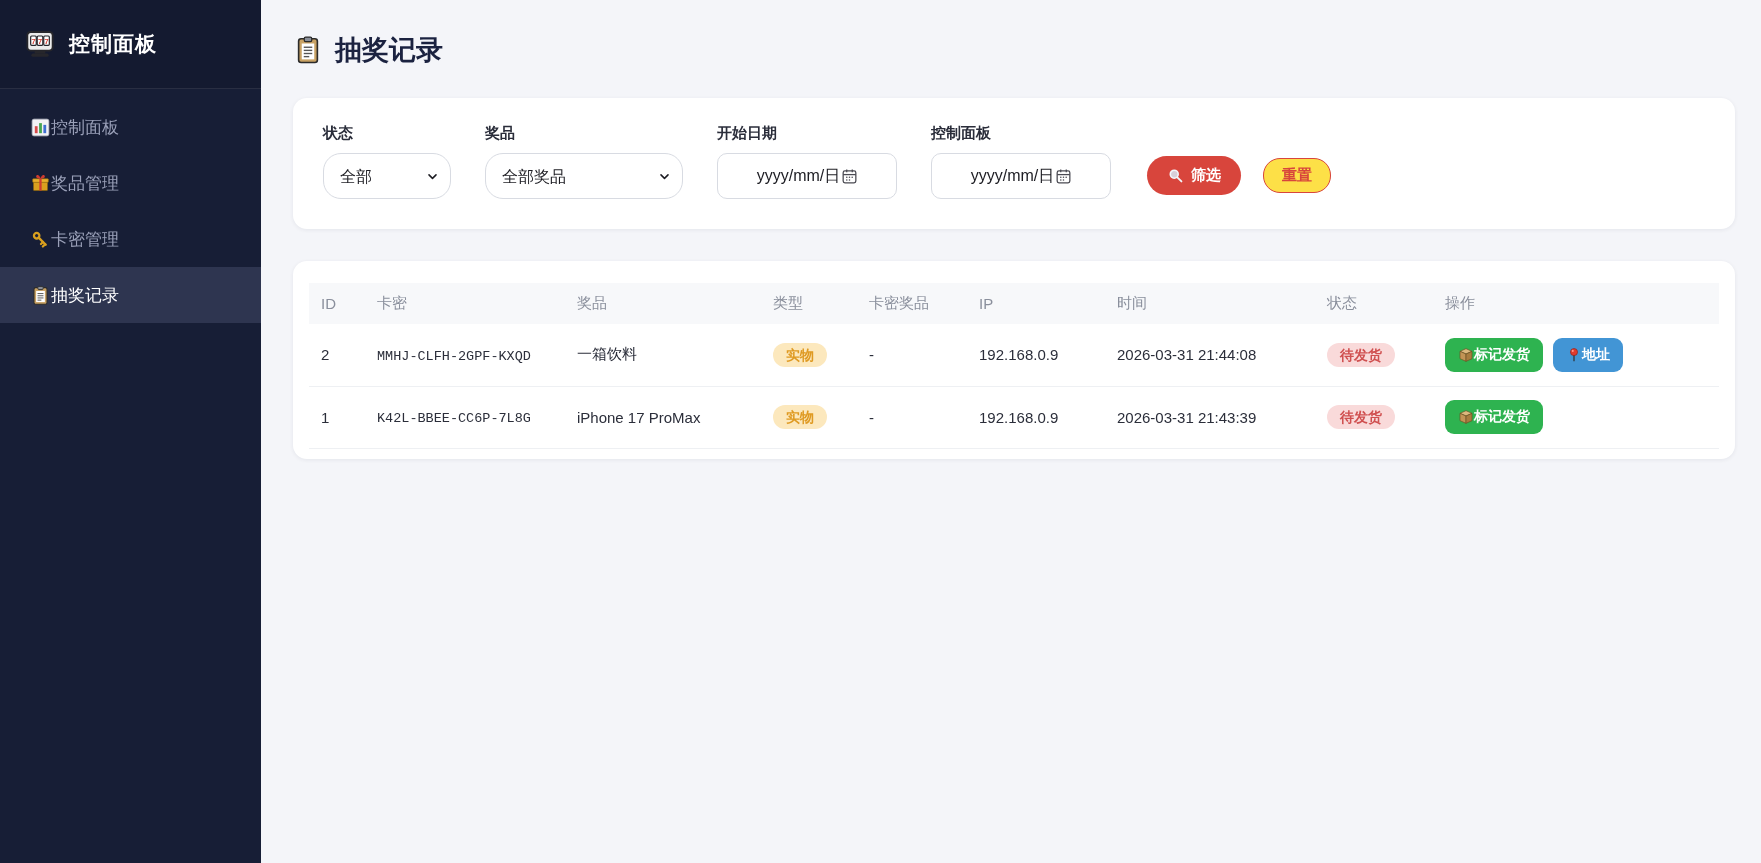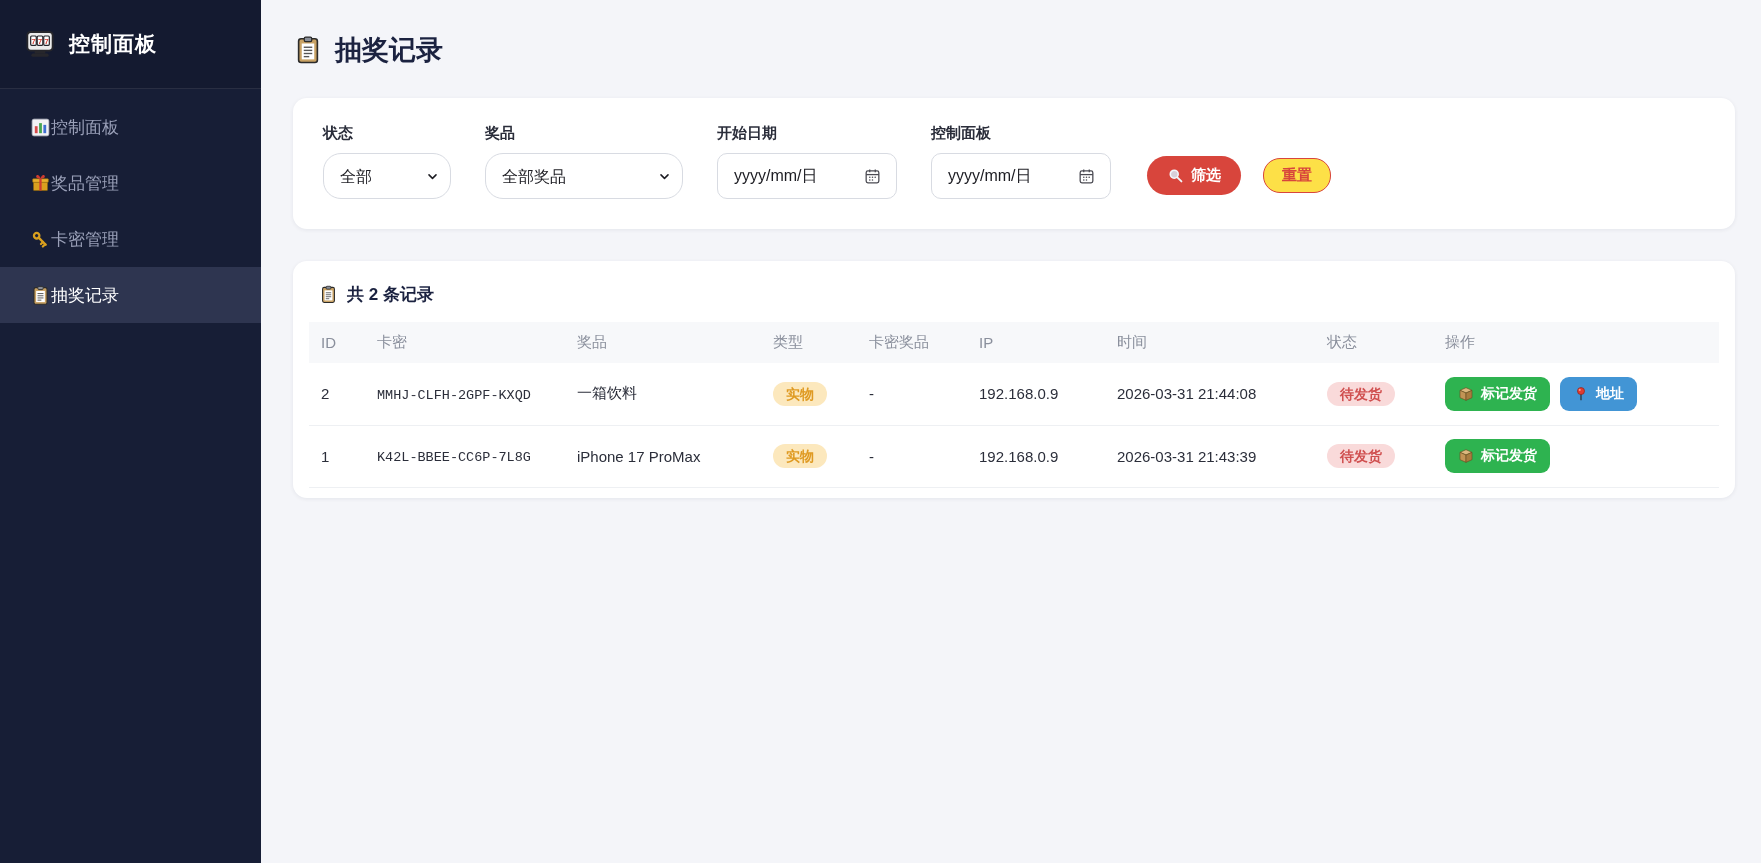--- a/index.html
+++ b/index.html
@@ -37,21 +37,21 @@
   .filter-row{display:flex;align-items:flex-end;gap:34px;}
   .fgroup{display:flex;flex-direction:column;}
   .flabel{font-size:15px;font-weight:600;color:#2a2d3a;margin-bottom:10px;}
   .control{height:46px;border:1px solid var(--border);border-radius:10px;background:#fff;display:flex;align-items:center;font-size:16px;color:#1c1c22;}
   .sel-wrap{position:relative;}
   select{appearance:none;-webkit-appearance:none;height:46px;border:1px solid var(--border);border-radius:18px;background:#fff;font-size:16px;color:#1c1c22;padding:0 36px 0 16px;font-family:inherit;width:100%;}
   .sel-chevron{position:absolute;right:12px;top:17px;width:13px;height:13px;pointer-events:none;display:inline-flex;}
   .sel-chevron svg{width:100%;height:100%;}
   .sel-status{width:128px;}
   .sel-prize{width:198px;}
-  .date-input{width:180px;justify-content:space-between;padding:0 14px 0 16px;cursor:text;}
+  .date-input{width:180px;justify-content:center;padding:0 14px 0 16px;cursor:text;}
   .date-icon{width:19px;height:19px;display:inline-flex;}
   .date-icon svg{width:100%;height:100%;}
   .btns{display:flex;align-items:center;gap:22px;margin-left:2px;margin-bottom:4px;}
   .btn-filter{display:inline-flex;align-items:center;gap:7px;background:var(--primary-red);color:#fff;border:none;border-radius:20px;padding:10px 20px;font-size:15px;font-weight:bold;cursor:pointer;font-family:inherit;}
   .btn-filter .bicon{width:17px;height:17px;display:inline-flex;}
   .bicon svg{width:100%;height:100%;}
   .btn-reset{background:#fde047;color:var(--primary-red);border:1.6px solid var(--primary-red);border-radius:17px;padding:7px 18px;font-size:15px;font-weight:bold;cursor:pointer;font-family:inherit;}
 
   .records-card{margin-top:32px;padding:22px 16px 10px;}
   .summary{display:flex;align-items:center;gap:9px;margin:0 0 16px 10px;}
@@ -59,21 +59,21 @@
   .s-icon svg{width:100%;height:100%;}
   .summary-text{font-size:17px;font-weight:800;color:var(--title-text);}
   table{width:100%;border-collapse:collapse;table-layout:fixed;}
   th{background:var(--th-bg);color:var(--th-text);font-size:15px;font-weight:500;text-align:left;padding:11px 12px;}
   td{font-size:15px;color:#2b2e3a;padding:0 12px;height:62px;border-bottom:1px solid var(--row-line);vertical-align:middle;}
   tr:last-child td{border-bottom:1px solid var(--row-line);}
   .mono{font-family:"Liberation Mono","DejaVu Sans Mono",monospace;font-size:13.5px;color:#2b2e3a;}
   .badge{display:inline-block;border-radius:999px;padding:5px 13px;font-size:14px;font-weight:bold;line-height:1;}
   .badge-type{background:var(--type-badge-bg);color:var(--type-badge-text);}
   .badge-status{background:var(--status-badge-bg);color:var(--status-badge-text);}
-  .action-btn{display:inline-flex;align-items:center;gap:7px;border:none;border-radius:9px;padding:8px 13px;color:#fff;font-size:14px;font-weight:bold;cursor:pointer;font-family:inherit;margin-right:10px;vertical-align:middle;}
+  .action-btn{display:inline-flex;align-items:center;border:none;border-radius:9px;padding:8px 13px;color:#fff;font-size:14px;font-weight:bold;cursor:pointer;font-family:inherit;margin-right:10px;vertical-align:middle;}
   .action-btn .bicon{width:16px;height:16px;}
   .btn-ship{background:var(--green);}
   .btn-address{background:var(--blue);}
 </style>
 </head>
 <body>
 
 <aside class="sidebar">
   <div class="side-header">
     <span class="logo-icon"><svg viewBox="0 0 24 24">
@@ -239,34 +239,20 @@
               </svg>
             </span>
           <span>筛选</span>
         </button>
         <button class="btn-reset">重置</button>
       </div>
     </div>
   </section>
 
   <section class="card records-card">
-    <div class="summary">
-      <span class="s-icon">
-          <svg viewBox="0 0 24 24">
-            <rect x="4.5" y="3" width="15" height="19" rx="2" fill="#c9a264" stroke="#2b2b2b" stroke-width="1.3"></rect>
-            <rect x="7" y="6.8" width="10" height="12.7" fill="#ffffff"></rect>
-            <rect x="9" y="1.6" width="6" height="3.6" rx="1.1" fill="#8a8f99" stroke="#2b2b2b" stroke-width="1"></rect>
-            <line x1="8.6" y1="9.8" x2="15.4" y2="9.8" stroke="#555" stroke-width="1.1"></line>
-            <line x1="8.6" y1="12.3" x2="15.4" y2="12.3" stroke="#555" stroke-width="1.1"></line>
-            <line x1="8.6" y1="14.8" x2="15.4" y2="14.8" stroke="#555" stroke-width="1.1"></line>
-            <line x1="8.6" y1="17.3" x2="13" y2="17.3" stroke="#555" stroke-width="1.1"></line>
-          </svg>
-        </span>
-      <span class="summary-text">共 2 条记录</span>
-    </div>
     <table>
       <thead>
           <tr>
             <th style="width: 56px;">ID</th>
             <th style="width: 200px;">卡密</th>
             <th style="width: 196px;">奖品</th>
             <th style="width: 96px;">类型</th>
             <th style="width: 110px;">卡密奖品</th>
             <th style="width: 138px;">IP</th>
             <th style="width: 210px;">时间</th>

